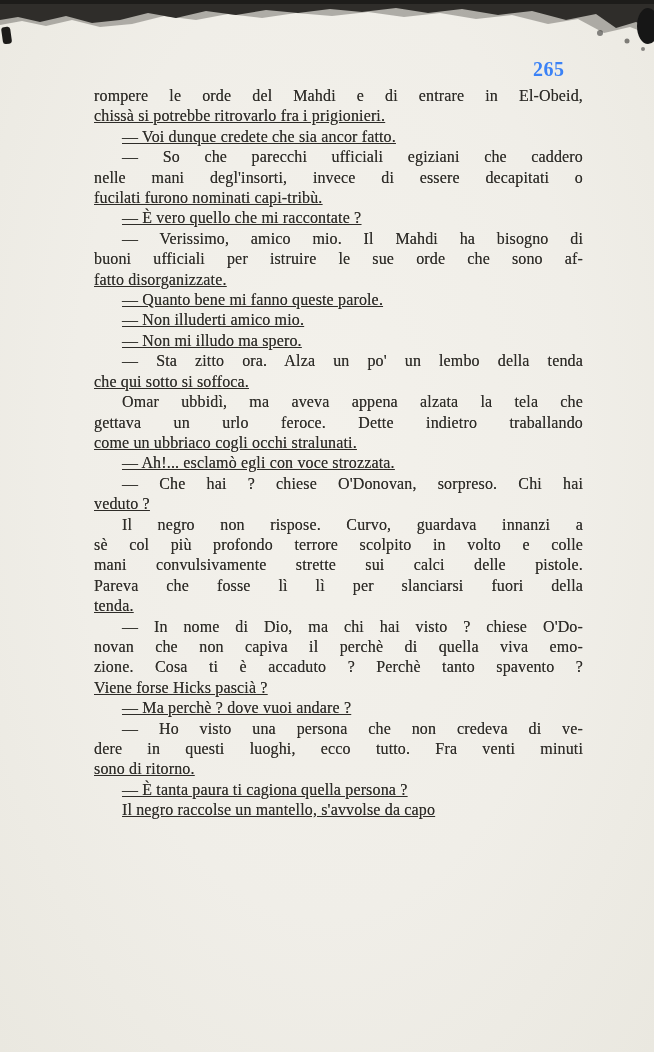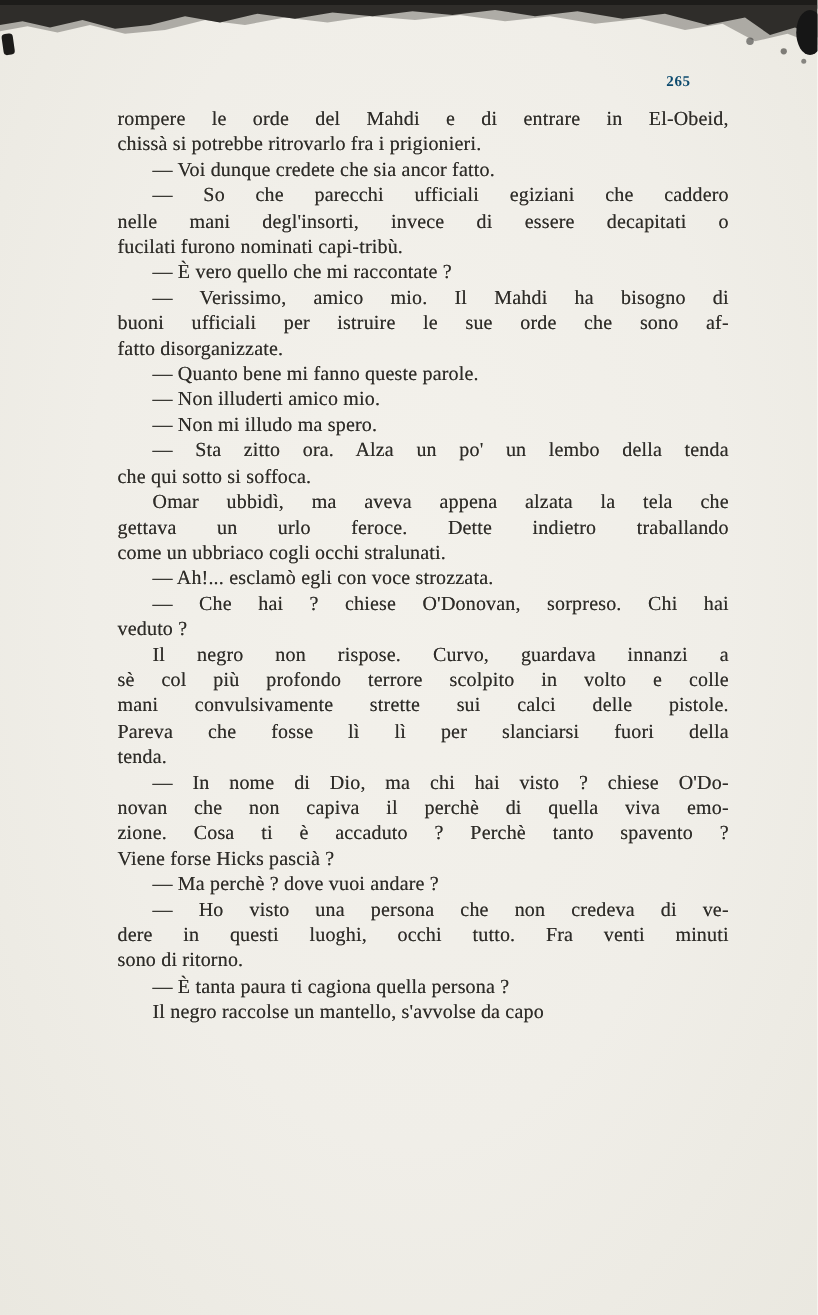--- a/index.html
+++ b/index.html
@@ -20,44 +20,45 @@
     top: 0;
     left: 0;
     width: 654px;
     height: 64px;
     pointer-events: none;
   }
   .page-number {
     position: absolute;
     top: 58px;
     left: 533px;
-    font-size: 12px;
+    font-size: 20px;
     font-weight: 700;
     letter-spacing: 0.5px;
-    color: #0c4a6e;
+    color: #3b82f6;
   }
   .page-text {
     position: absolute;
     top: 86px;
     left: 94px;
     width: 489px;
     font-size: 16px;
     line-height: 20.4px;
     letter-spacing: 0.15px;
     text-shadow: 0 0 0.4px rgba(42, 40, 36, 0.65);
   }
   .paragraph {
     margin: 0;
   }
   .line {
     text-align: justify;
     text-align-last: justify;
   }
   .line.last {
     text-align-last: left;
+    text-decoration: underline;
   }
   .line.first {
     padding-left: 28px;
   }
 </style>
 </head>
 <body>
 
 <svg class="scan-top" aria-hidden="true" width="654" height="64" viewBox="0 0 654 64" xmlns="http://www.w3.org/2000/svg">
   <rect x="0" y="0" width="654" height="7" fill="#141414"></rect>
@@ -133,21 +134,21 @@
       <div class="line first">— In nome di Dio, ma chi hai visto ? chiese O'Do-</div>
       <div class="line">novan che non capiva il perchè di quella viva emo-</div>
       <div class="line">zione. Cosa ti è accaduto ? Perchè tanto spavento ?</div>
       <div class="line last">Viene forse Hicks pascià ?</div>
     </div>
     <div class="paragraph">
       <div class="line first last">— Ma perchè ? dove vuoi andare ?</div>
     </div>
     <div class="paragraph">
       <div class="line first">— Ho visto una persona che non credeva di ve-</div>
-      <div class="line">dere in questi luoghi, occhi tutto. Fra venti minuti</div>
+      <div class="line">dere in questi luoghi, ecco tutto. Fra venti minuti</div>
       <div class="line last">sono di ritorno.</div>
     </div>
     <div class="paragraph">
       <div class="line first last">— È tanta paura ti cagiona quella persona ?</div>
     </div>
     <div class="paragraph">
       <div class="line first last">Il negro raccolse un mantello, s'avvolse da capo</div>
     </div>
   </div>
 

